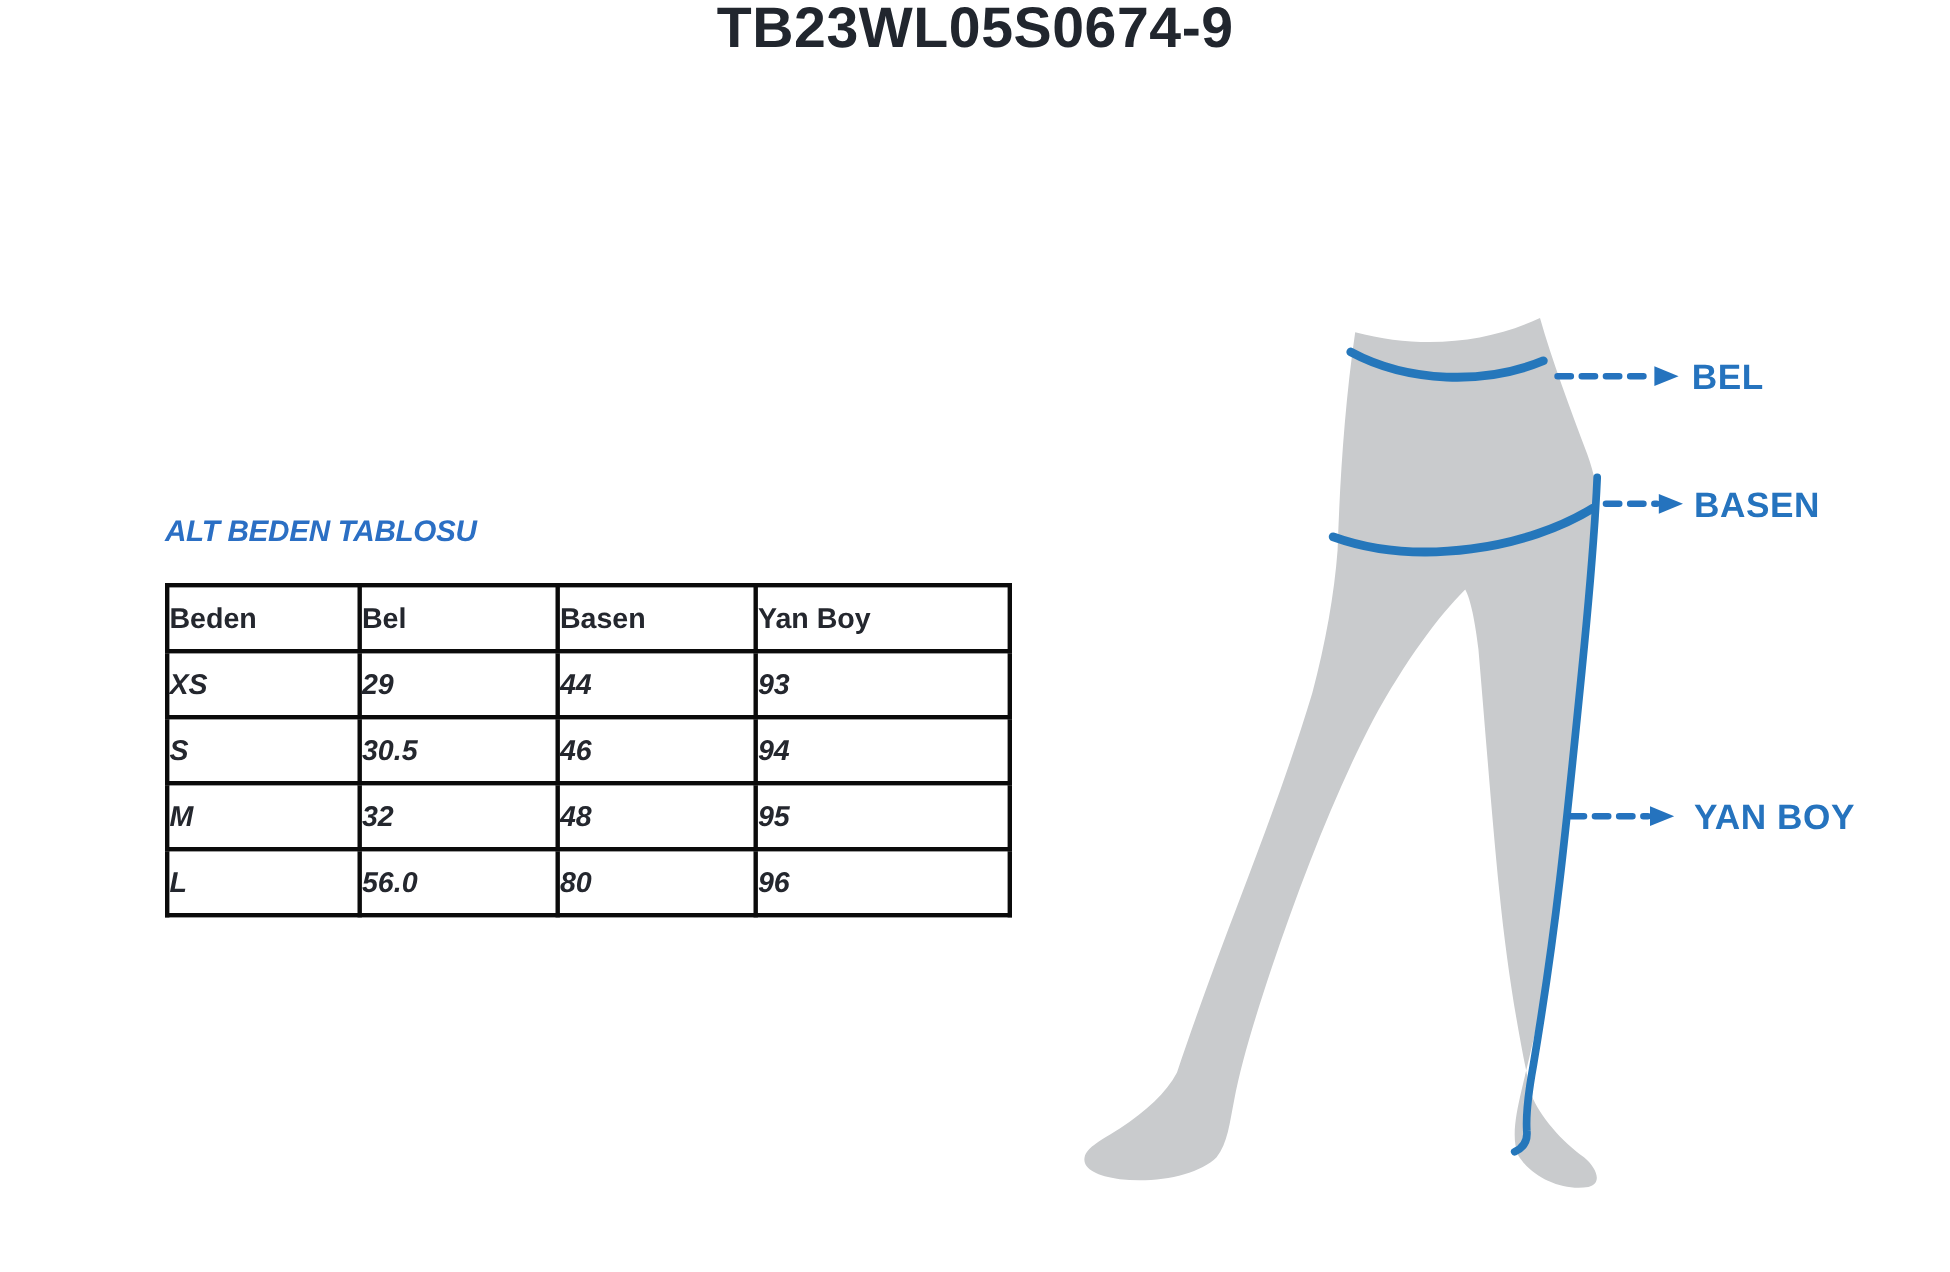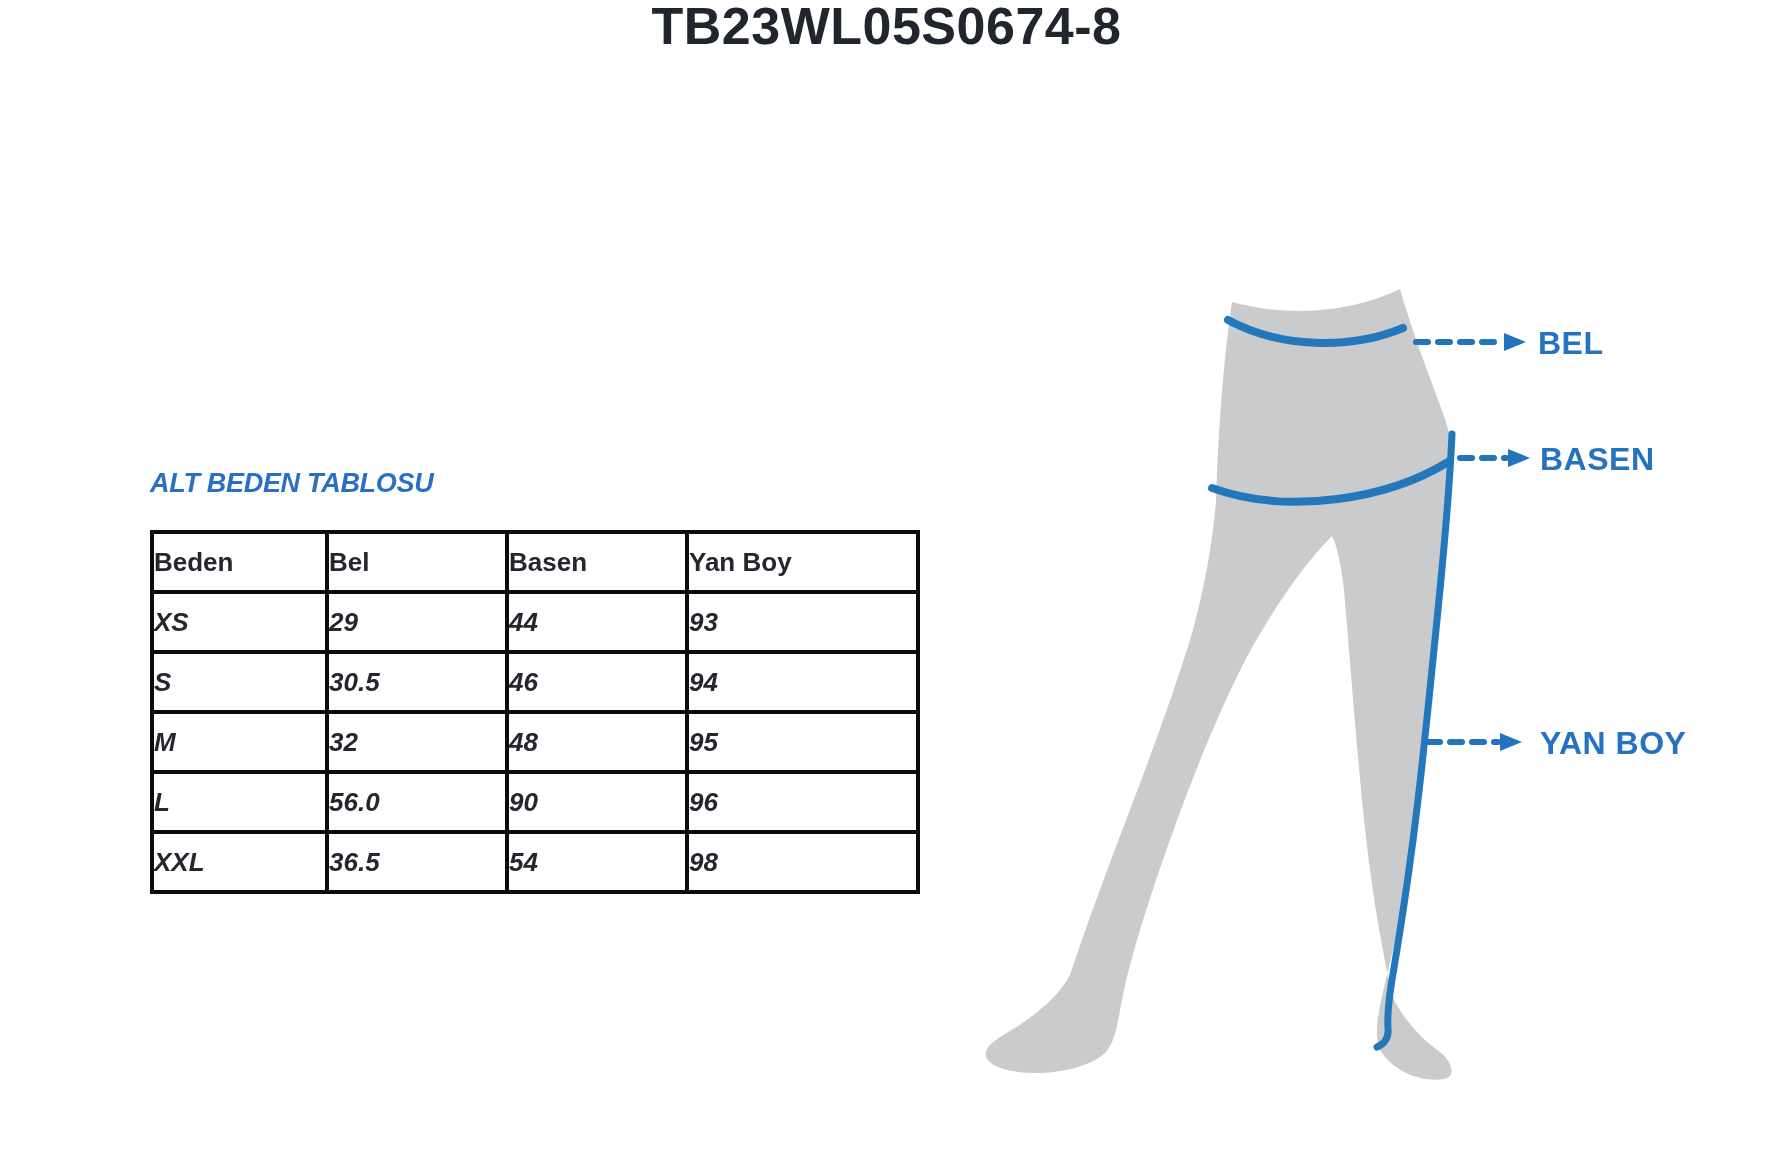--- a/index.html
+++ b/index.html
@@ -66,21 +66,21 @@
     font-weight:700;
     fill:#2573BE;
     letter-spacing:0.5px;
   }
 </style>
 </head>
 <body>
 
 <div class="canvas">
 
-  <h1 class="product-code">TB23WL05S0674-8</h1>
+  <h1 class="product-code">TB23WL05S0674-9</h1>
 
   <div class="chart-heading">ALT BEDEN TABLOSU</div>
 
   <table class="size-table">
     <colgroup>
       <col class="c-beden">
         <col class="c-bel">
         <col class="c-basen">
         <col class="c-yanboy">
     </colgroup>
@@ -107,28 +107,22 @@
       </tr>
       <tr>
         <td>M</td>
         <td>32</td>
         <td>48</td>
         <td>95</td>
       </tr>
       <tr>
         <td>L</td>
         <td>56.0</td>
-        <td>90</td>
+        <td>80</td>
         <td>96</td>
-      </tr>
-      <tr>
-        <td>XXL</td>
-        <td>36.5</td>
-        <td>54</td>
-        <td>98</td>
       </tr>
     </tbody>
   </table>
 
   <svg class="diagram" width="923" height="936" viewBox="850 220 923 936" xmlns="http://www.w3.org/2000/svg">
 
     <path fill="#C9CBCD" stroke="none" d="
       M 1232 302
       C 1292 318 1352 312 1400 289
       C 1411 328 1427 370 1443 413

